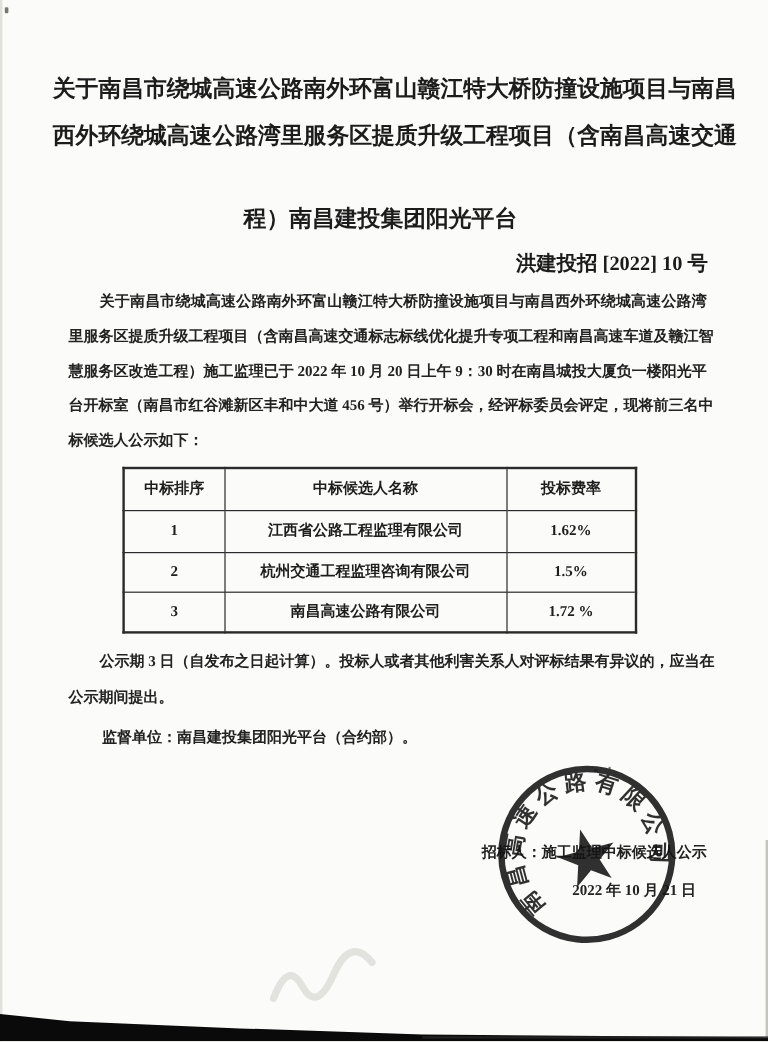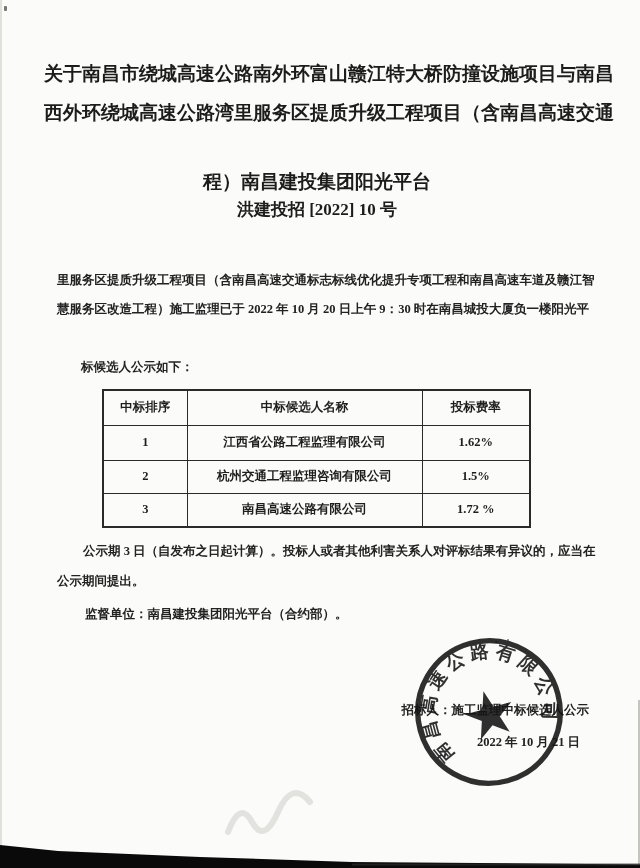--- a/index.html
+++ b/index.html
@@ -31,40 +31,40 @@
   }
   .title-line.centered {
     text-align: center;
     text-align-last: center;
     white-space: normal;
   }
   .doc-number {
     position: absolute;
     left: 44px;
     width: 546px;
-    top: 198px;
+    top: 208px;
     font-size: 17px;
     font-weight: 700;
-    text-align: center;
+    text-align: right;
     color: #1c1c1c;
   }
   
   .body-line {
     position: absolute;
     left: 57px;
     width: 532px;
     font-size: 12.5px;
     font-weight: 600;
     white-space: nowrap;
     text-align: justify;
     text-align-last: justify;
     color: #222;
   }
   .body-line.indent { padding-left: 26px; }
-  .body-line.last { text-align: left; text-align-last: left; margin-left: 24px; }
+  .body-line.last { text-align: left; text-align-last: left; }
   
   .bid-table {
     position: absolute;
     left: 102px;
     top: 389px;
     width: 427px;
     border-collapse: collapse;
     border: 2px solid #2a2a2a;
     font-size: 12.5px;
     color: #1e1e1e;
@@ -137,22 +137,24 @@
 </head>
 <body>
 
 <div class="page">
 
   <div class="title-line" style="top:61px">关于南昌市绕城高速公路南外环富山赣江特大桥防撞设施项目与南昌</div>
   <div class="title-line" style="top:100px">西外环绕城高速公路湾里服务区提质升级工程项目（含南昌高速交通</div>
   <div class="title-line centered" style="top:169px">程）南昌建投集团阳光平台</div>
   <div class="doc-number">洪建投招 [2022] 10 号</div>
 
+  <div class="body-line indent" style="top:243px">关于南昌市绕城高速公路南外环富山赣江特大桥防撞设施项目与南昌西外环绕城高速公路湾</div>
   <div class="body-line" style="top:272px">里服务区提质升级工程项目（含南昌高速交通标志标线优化提升专项工程和南昌高速车道及赣江智</div>
   <div class="body-line" style="top:301px">慧服务区改造工程）施工监理已于 2022 年 10 月 20 日上午 9：30 时在南昌城投大厦负一楼阳光平</div>
+  <div class="body-line" style="top:330px">台开标室（南昌市红谷滩新区丰和中大道 456 号）举行开标会，经评标委员会评定，现将前三名中</div>
   <div class="body-line last" style="top:359px">标候选人公示如下：</div>
 
   <table class="bid-table">
     <colgroup>
         <col class="c-rank">
         <col class="c-name">
         <col class="c-rate">
       </colgroup>
     <tbody>
         <tr>

